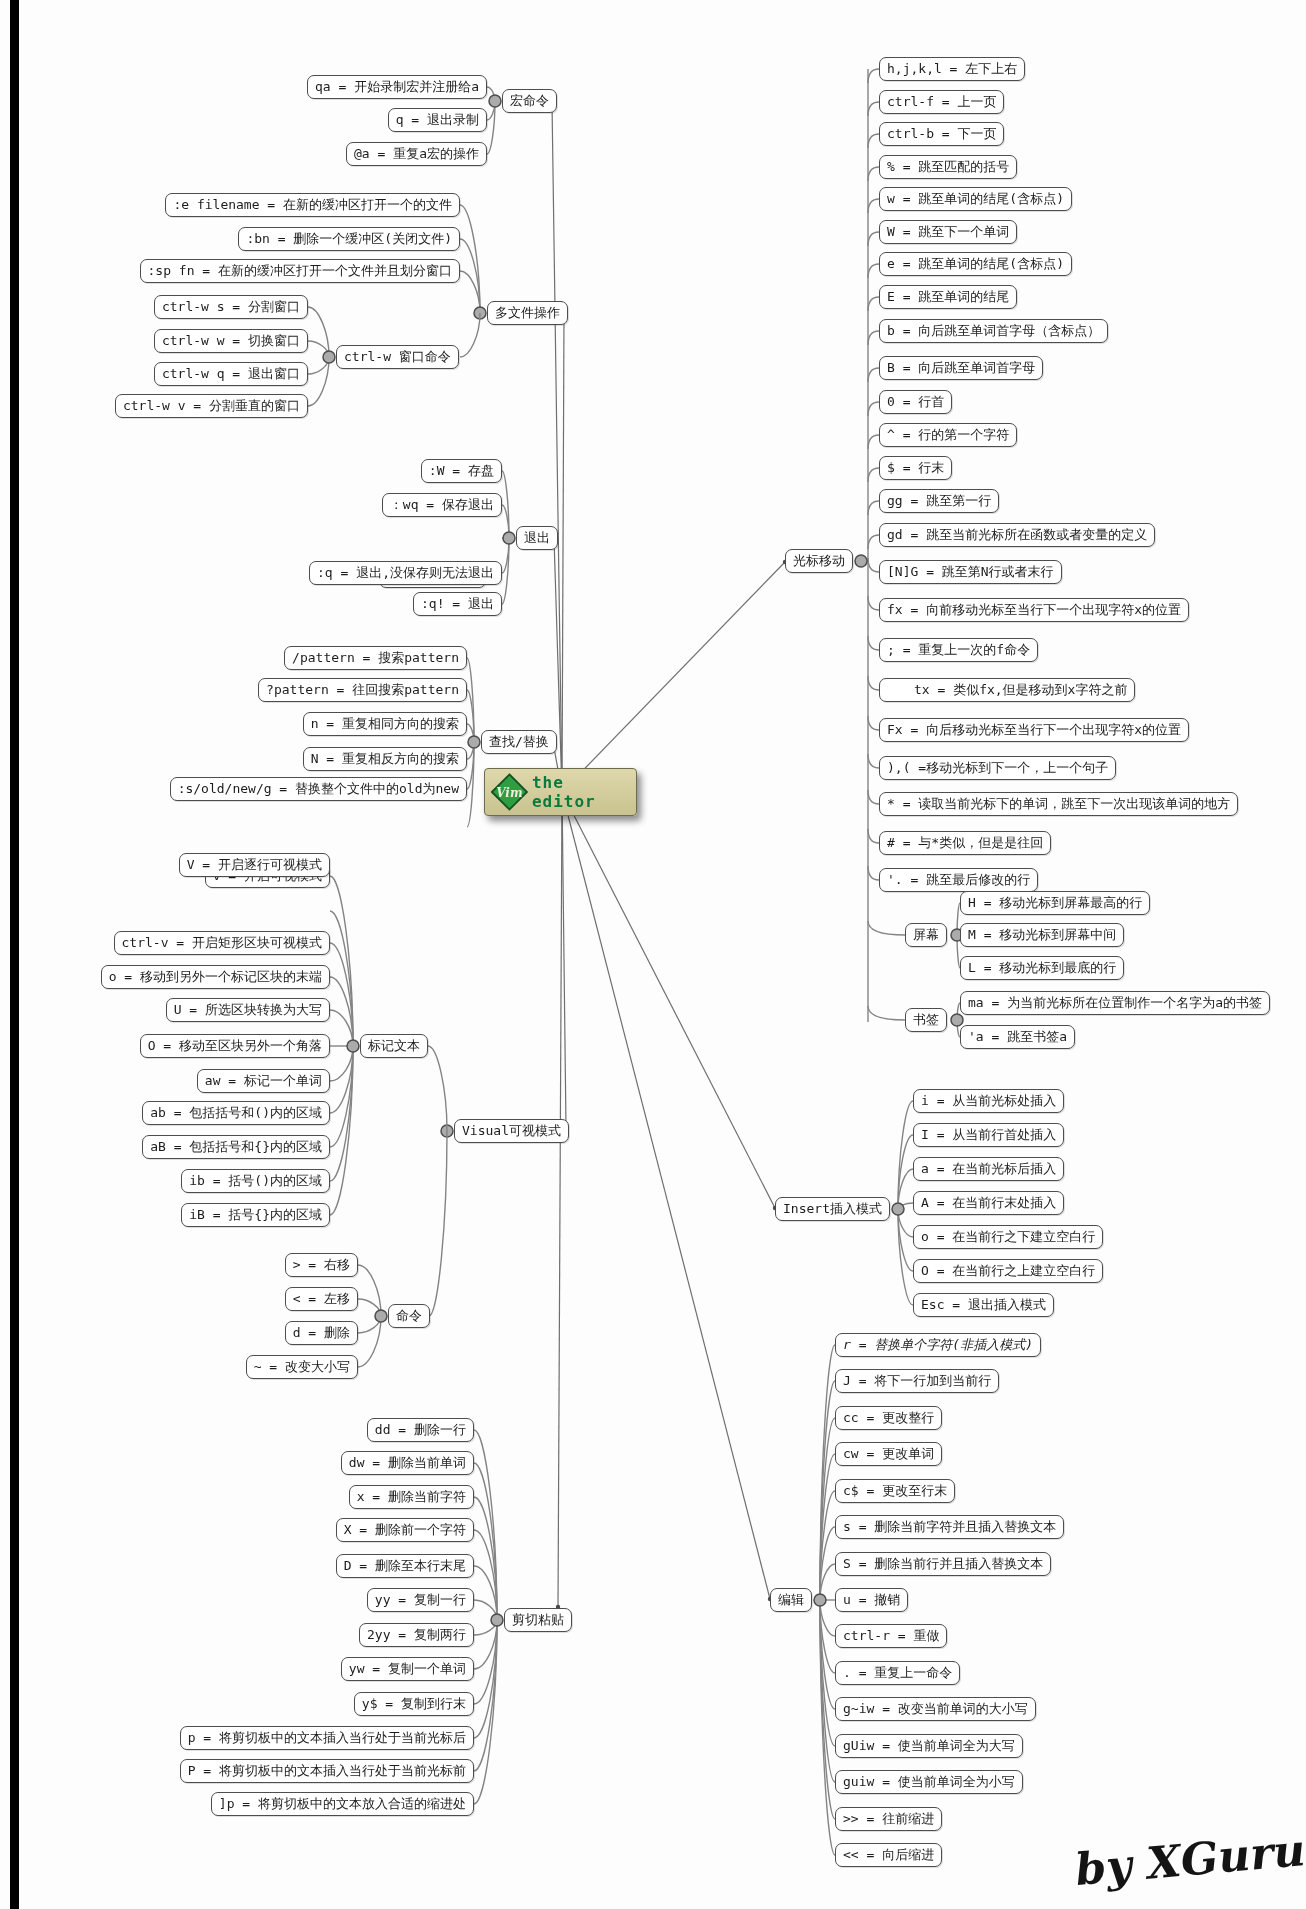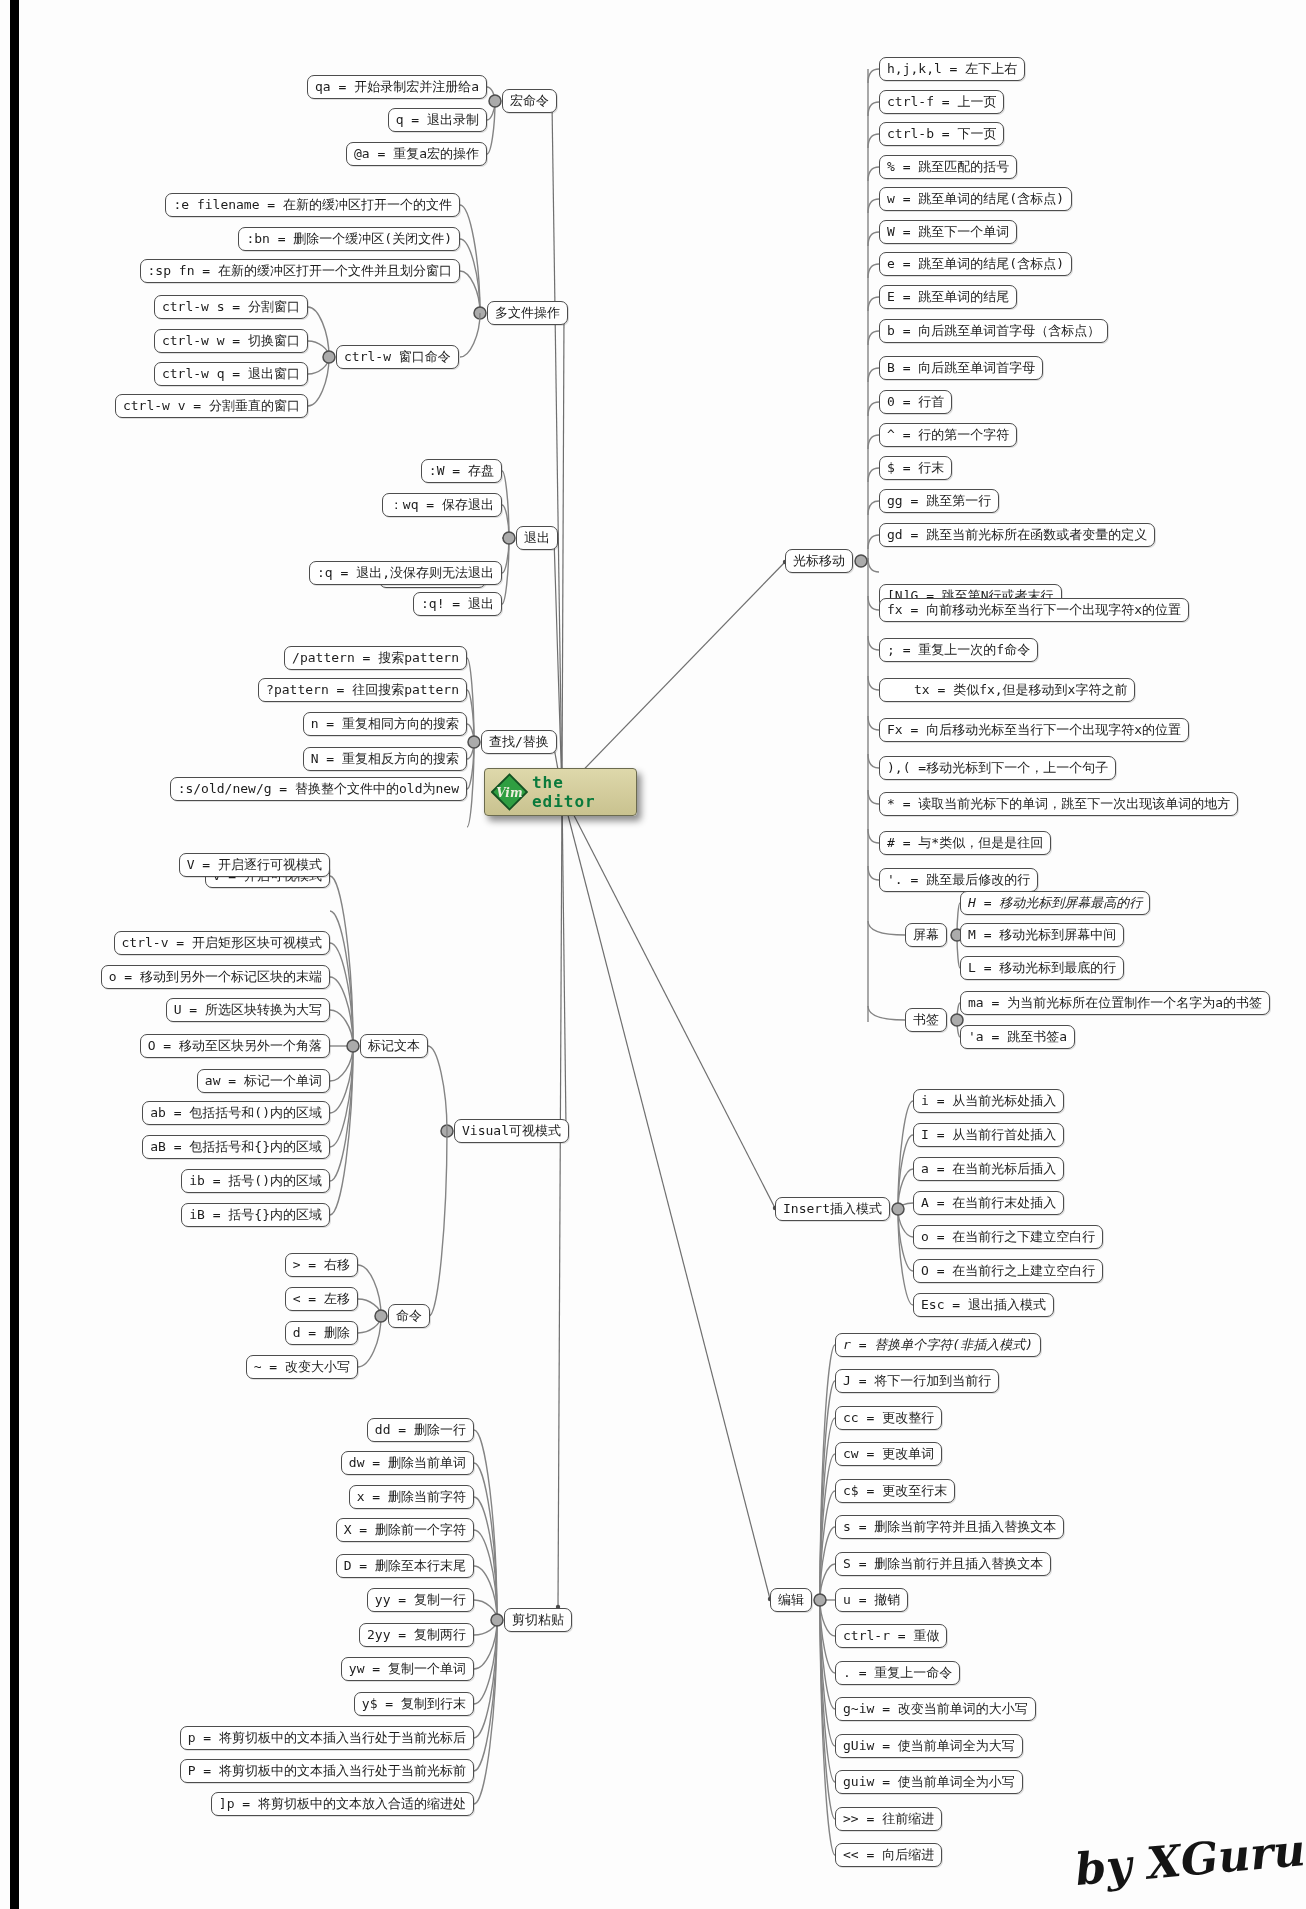--- a/index.html
+++ b/index.html
@@ -242,31 +242,31 @@
     <div class="box" style="top: 220px; left: 879px;">W = 跳至下一个单词</div>
     <div class="box" style="top: 252px; left: 879px;">e = 跳至单词的结尾(含标点)</div>
     <div class="box" style="top: 285px; left: 879px;">E = 跳至单词的结尾</div>
     <div class="box" style="top: 319px; left: 879px;">b = 向后跳至单词首字母（含标点）</div>
     <div class="box" style="top: 356px; left: 879px;">B = 向后跳至单词首字母</div>
     <div class="box" style="top: 390px; left: 879px;">0 = 行首</div>
     <div class="box" style="top: 423px; left: 879px;">^ = 行的第一个字符</div>
     <div class="box" style="top: 456px; left: 879px;">$ = 行末</div>
     <div class="box" style="top: 489px; left: 879px;">gg = 跳至第一行</div>
     <div class="box" style="top: 523px; left: 879px;">gd = 跳至当前光标所在函数或者变量的定义</div>
-    <div class="box" style="top: 560px; left: 879px; margin-top: 24px;">[N]G = 跳至第N行或者末行</div>
+    <div class="box" style="top: 560px; left: 879px;">[N]G = 跳至第N行或者末行</div>
     <div class="box" style="top: 598px; left: 879px;">fx = 向前移动光标至当行下一个出现字符x的位置</div>
     <div class="box" style="top: 638px; left: 879px;">; = 重复上一次的f命令</div>
     <div class="box" style="top: 678px; left: 879px; padding-left: 34px;">tx = 类似fx,但是移动到x字符之前</div>
     <div class="box" style="top: 718px; left: 879px;">Fx = 向后移动光标至当行下一个出现字符x的位置</div>
     <div class="box" style="top: 756px; left: 879px;">),( =移动光标到下一个，上一个句子</div>
     <div class="box" style="top: 792px; left: 879px;">* = 读取当前光标下的单词，跳至下一次出现该单词的地方</div>
     <div class="box" style="top: 831px; left: 879px;"># = 与*类似，但是是往回</div>
     <div class="box" style="top: 868px; left: 879px;">'. = 跳至最后修改的行</div>
     <div class="box hub" style="left: 905px; top: 923px;">屏幕</div>
-    <div class="box" style="top: 891px; left: 960px; font-style: italic;">H = 移动光标到屏幕最高的行</div>
+    <div class="box" style="top: 891px; left: 960px;">H = 移动光标到屏幕最高的行</div>
     <div class="box" style="top: 923px; left: 960px;">M = 移动光标到屏幕中间</div>
     <div class="box" style="top: 956px; left: 960px;">L = 移动光标到最底的行</div>
     <div class="box hub" style="left: 905px; top: 1008px;">书签</div>
     <div class="box" style="top: 991px; left: 960px;">ma = 为当前光标所在位置制作一个名字为a的书签</div>
     <div class="box" style="top: 1025px; left: 960px;">'a = 跳至书签a</div>
     <div class="box hub" style="left: 775px; top: 1197px;">Insert插入模式</div>
     <div class="box" style="top: 1089px; left: 913px;">i = 从当前光标处插入</div>
     <div class="box" style="top: 1123px; left: 913px;">I = 从当前行首处插入</div>
     <div class="box" style="top: 1157px; left: 913px;">a = 在当前光标后插入</div>
     <div class="box" style="top: 1191px; left: 913px;">A = 在当前行末处插入</div>

